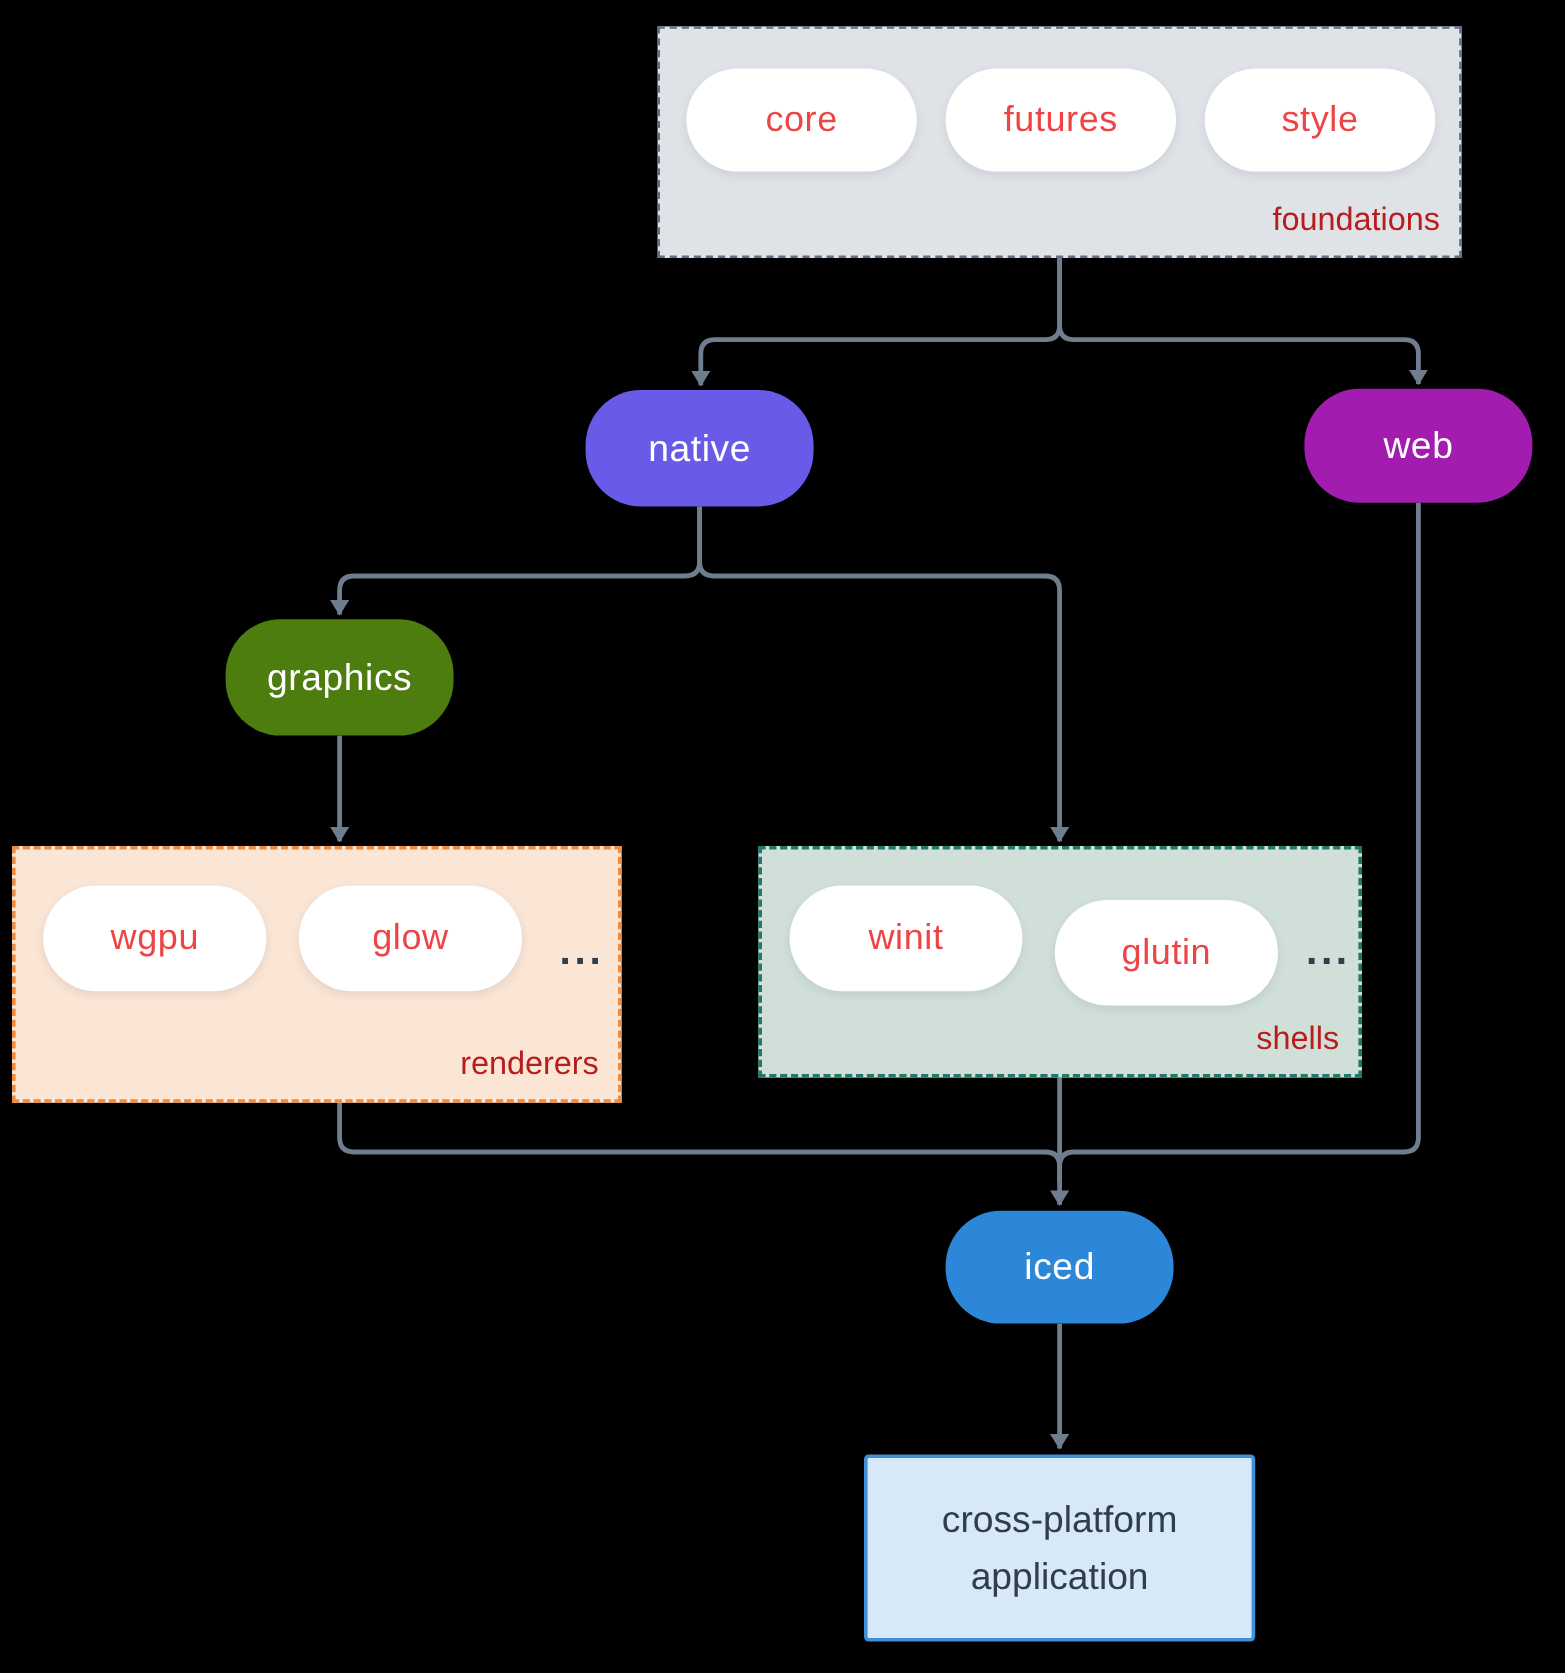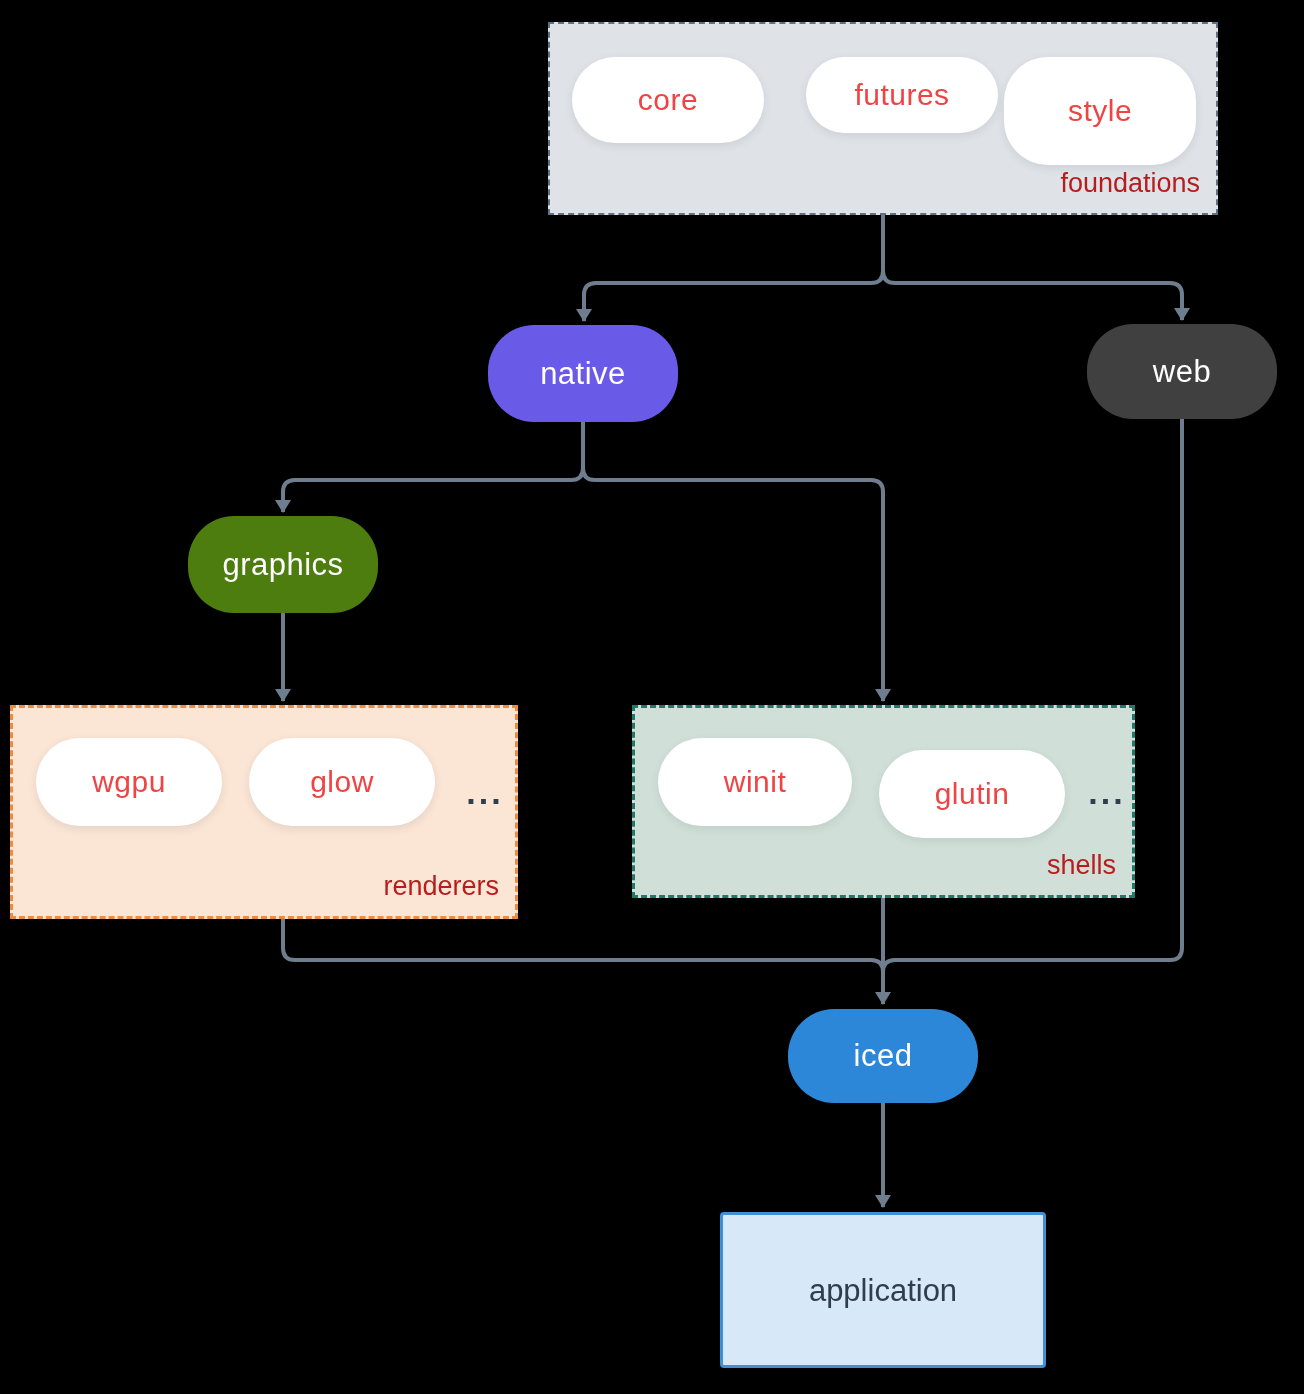--- a/index.html
+++ b/index.html
@@ -64,22 +64,22 @@
     border-radius: 44px;
     display: flex;
     align-items: center;
     justify-content: center;
     font-size: 30px;
     color: #ef4444;
     letter-spacing: 0.5px;
     box-shadow: 0 3px 8px rgba(40,50,60,0.10);
   }
   .pill-core    { left: 22px;  top: 33px; width: 192px; height: 86px; }
-  .pill-futures { left: 256px; top: 33px; width: 192px; height: 76px; }
-  .pill-style   { left: 454px; top: 33px; width: 192px; height: 108px; }
+  .pill-futures { left: 238px; top: 33px; width: 192px; height: 86px; }
+  .pill-style   { left: 454px; top: 33px; width: 192px; height: 86px; }
   .pill-wgpu    { left: 23px;  top: 30px; width: 186px; height: 88px; }
   .pill-glow    { left: 236px; top: 30px; width: 186px; height: 88px; }
   .pill-winit   { left: 23px;  top: 30px; width: 194px; height: 88px; }
   .pill-glutin  { left: 244px; top: 42px; width: 186px; height: 88px; }
 
   .ellipsis {
     position: absolute;
     left: 448px; top: 54px;
     width: 48px; height: 60px;
     display: flex;
@@ -96,21 +96,21 @@
     position: absolute;
     border-radius: 46px;
     display: flex;
     align-items: center;
     justify-content: center;
     font-size: 31px;
     color: #ffffff;
     letter-spacing: 0.5px;
   }
   .node-native   { left: 488px;  top: 325px;  width: 190px; height: 97px; background: #6a5ae8; text-align: right; }
-  .node-web      { left: 1087px; top: 324px;  width: 190px; height: 95px; background: #404040; }
+  .node-web      { left: 1087px; top: 324px;  width: 190px; height: 95px; background: #a21caf; }
   .node-graphics { left: 188px;  top: 516px;  width: 190px; height: 97px; background: #4d7c0f; }
   .node-iced     { left: 788px;  top: 1009px; width: 190px; height: 94px; background: #2d87d8; }
 
   
   .app-box {
     position: absolute;
     left: 720px; top: 1212px;
     width: 326px; height: 156px;
     box-sizing: border-box;
     background: #d7e9f8;
@@ -169,16 +169,17 @@
   <div class="group group-shells">
     <div class="pill pill-winit">winit</div>
     <div class="pill pill-glutin">glutin</div>
     <div class="ellipsis">...</div>
     <div class="group-label">shells</div>
   </div>
 
   <div class="node node-iced">iced</div>
 
   <div class="app-box">
+    <span>cross-platform</span>
     <span>application</span>
   </div>
 
 </div>
 
 </body></html>

